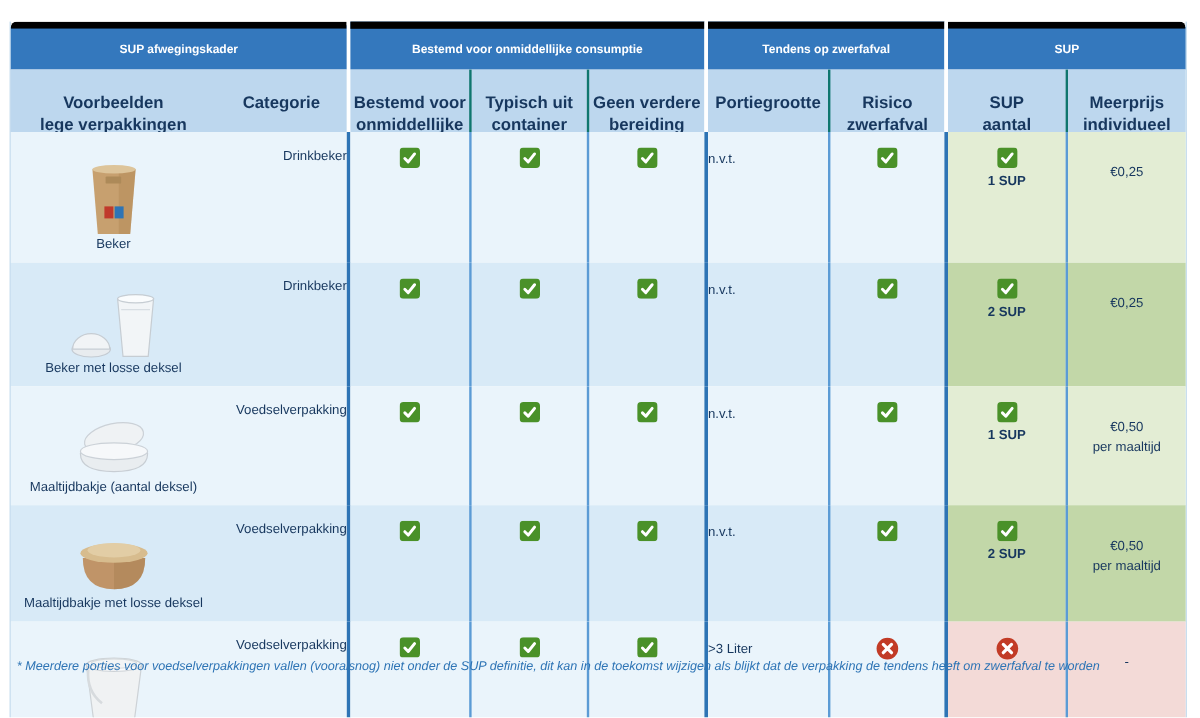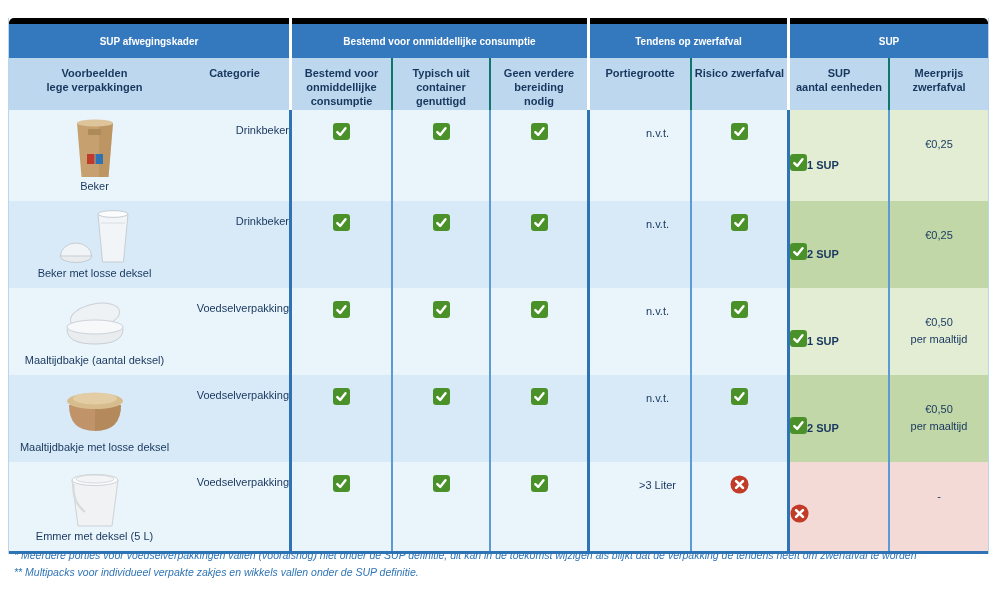--- a/index.html
+++ b/index.html
@@ -31,40 +31,40 @@
   .sp3{grid-column:span 3;}
   .gh{
     background:var(--hdr);color:#fff;font-weight:bold;font-size:10px;
     height:34px;display:flex;align-items:center;justify-content:center;
     border-top:6px solid #000000;
   }
   .gh.first{border-top-left-radius:5px;}
   .gh.last{border-top-right-radius:5px;}
   .gapH{background:#fff;}
   .sh{
-    background:var(--sub);font-weight:bold;font-size:11px;line-height:1.28;
+    background:var(--sub);font-weight:bold;font-size:14px;line-height:1.28;
     height:52px;display:flex;align-items:flex-start;justify-content:center;
-    text-align:center;white-space:pre-line;padding-top:8px;box-sizing:border-box;
+    text-align:center;white-space:pre-line;padding-top:19px;box-sizing:border-box;
   }
   .blw{border-left:2px solid #0f766e;}
   .bc{min-height:87px;font-size:11px;box-sizing:border-box;}
   .sepD{background:var(--sep-dark);}
   .bl{border-left:2px solid var(--sep-light);}
   .r-odd{background:var(--row-light);}
   .r-even{background:var(--row-dark);}
   .g-odd{background:var(--green-light);}
   .g-even{background:var(--green-dark);}
   .g-red{background:var(--pink);}
-  .img-cell{display:flex;flex-direction:column;align-items:center;padding:6px 4px 9px 4px;}
+  .img-cell{display:flex;flex-direction:column;align-items:center;padding:24px 4px 9px 4px;}
   .img-box{flex:1;display:flex;align-items:center;justify-content:center;}
   .caption{font-size:11px;text-align:center;}
   .cat-cell{text-align:right;padding-top:14px;}
   .icon-cell{display:flex;justify-content:center;padding-top:13px;}
-  .text-cell{text-align:center;padding-top:17px;padding-left:35px;}
-  .sup-cell{display:flex;align-items:center;padding-top:13px;}
+  .text-cell{padding-top:17px;}
+  .sup-cell{display:flex;flex-direction:column;align-items:center;padding-top:13px;}
   .sup-label{font-weight:bold;margin-top:5px;}
   .price-cell{text-align:center;padding-top:26px;line-height:1.55;}
   .tbl-bottom{grid-column:1 / -1;height:3px;background:var(--sep-dark);}
   .notes{
     position:absolute;left:14px;top:547px;width:975px;
     font-size:10.5px;font-style:italic;color:var(--note);line-height:1.6;
   }
   .icon{display:inline-flex;}
 </style>
 </head>
@@ -94,21 +94,21 @@
     <div class="sh blw">Geen verdere
 bereiding
 nodig</div>
     <div class="gapH"></div>
     <div class="sh">Portiegrootte</div>
     <div class="sh blw">Risico zwerfafval</div>
     <div class="gapH"></div>
     <div class="sh">SUP
 aantal eenheden</div>
     <div class="sh blw">Meerprijs
-zwerfafval</div>
+individueel</div>
 
     <div class="bc r-odd img-cell">
       <div class="img-box">
         <svg width="52" height="64" viewBox="0 0 52 64">
           <path d="M8 7 L44 7 L39.5 61 L12.5 61 Z" fill="#C7A06F"></path>
           <path d="M30 7 L44 7 L39.5 61 L30 61 Z" fill="#B28854" opacity="0.45"></path>
           <ellipse cx="26" cy="7" rx="18" ry="3.6" fill="#DDC49A"></ellipse>
           <rect x="19" y="13" width="13" height="6" rx="1" fill="#AD8A59"></rect>
           <rect x="18" y="38" width="7.5" height="10" fill="#C0392B"></rect>
           <rect x="26.5" y="38" width="7.5" height="10" fill="#2E74B5"></rect>
@@ -373,15 +373,14 @@
     <div class="bc g-red price-cell bl">
       <div>-</div>
       <div></div>
     </div>
 
     <div class="tbl-bottom"></div>
   </div>
 
   <div class="notes">
     <div>* Meerdere porties voor voedselverpakkingen vallen (vooralsnog) niet onder de SUP definitie, dit kan in de toekomst wijzigen als blijkt dat de verpakking de tendens heeft om zwerfafval te worden</div>
-    <div>** Multipacks voor individueel verpakte zakjes en wikkels vallen onder de SUP definitie.</div>
   </div>
 </div>
 
 </body></html>

